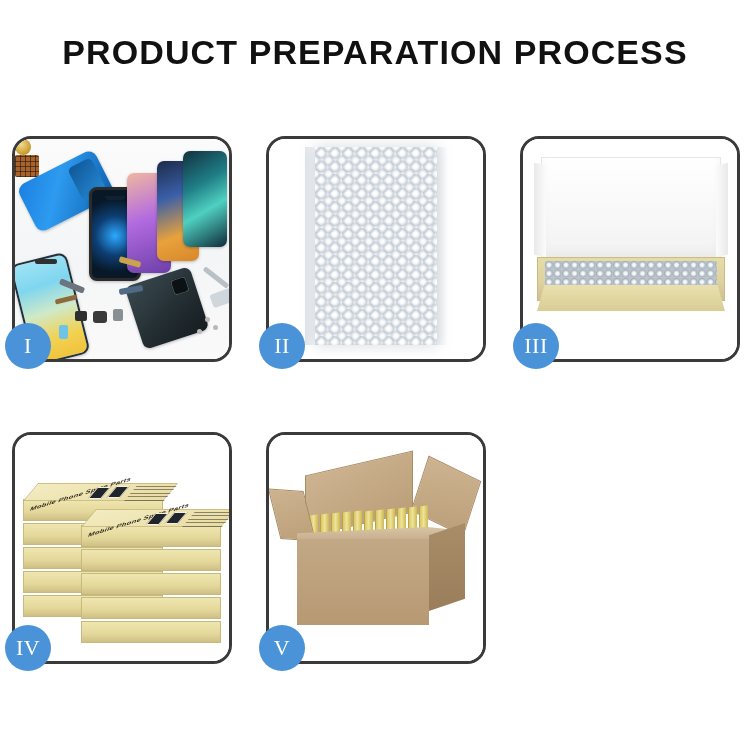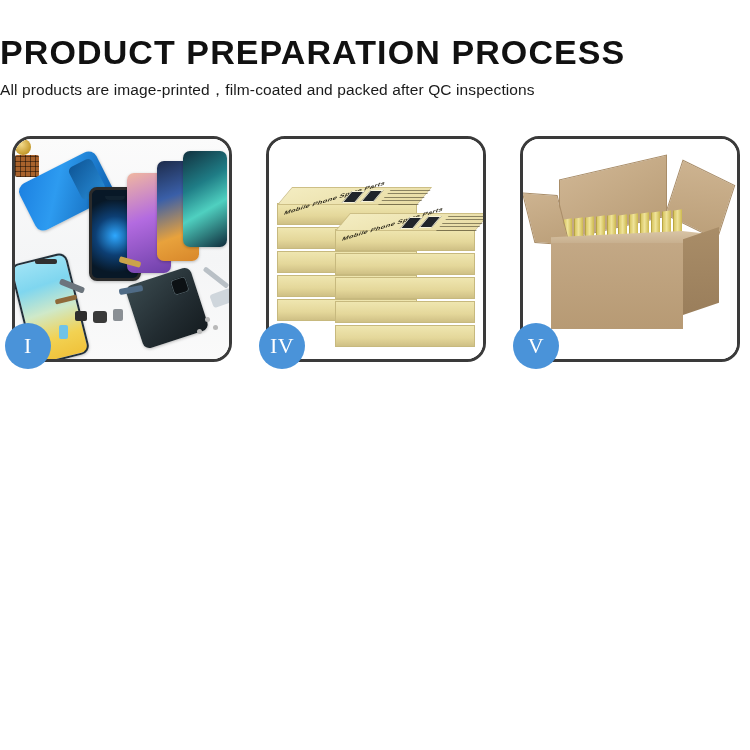--- a/index.html
+++ b/index.html
@@ -5,21 +5,21 @@
   * { box-sizing: border-box; margin: 0; padding: 0; }
   html, body {
     width: 750px; height: 750px;
     background: #ffffff;
     font-family: "Liberation Sans", sans-serif;
     overflow: hidden;
   }
   .page { position: relative; width: 750px; height: 750px; background: #fff; }
 
   
-  .header { padding-top: 34px; }
+  .header { padding-top: 34px; text-align: center; }
   .title {
     font-size: 34px; font-weight: 700; color: #111;
     letter-spacing: 1.1px; white-space: nowrap; line-height: 1.1;
   }
   .subtitle {
     margin-top: 9px; font-size: 15.5px; color: #1a1a1a;
     letter-spacing: .1px; white-space: nowrap;
   }
 
   
@@ -275,21 +275,20 @@
 
   .header, .title, .subtitle { user-select: none; }
 </style>
 </head>
 <body>
 
 <div class="page">
 
   <div class="header">
     <div class="title">PRODUCT PREPARATION PROCESS</div>
-    <div class="subtitle">All products are image-printed，film-coated and packed after QC inspections</div>
   </div>
 
   <div class="grid">
 
     <div class="panel">
       <div class="panel-inner p1">
         <div class="phone scr-blue"></div>
         <div class="phone ph-glass"></div>
         <div class="phone ph-purple"></div>
         <div class="phone ph-dark"></div>
@@ -309,21 +308,38 @@
         <div class="part chip-e"></div>
         <div class="part tool-a"></div>
         <div class="part tool-b"></div>
         <div class="screw" style="left:190px; top:178px;"></div>
         <div class="screw" style="left:198px; top:186px;"></div>
         <div class="screw" style="left:182px; top:190px;"></div>
       </div>
       <div class="badge">I</div>
     </div>
 
-
+    <div class="panel">
+      <div class="panel-inner p2">
+        <div class="wrap-side" style="left:36px;"></div>
+        <div class="wrap-side" style="right:36px;"></div>
+        <div class="wrap-sheet"></div>
+      </div>
+      <div class="badge">II</div>
+    </div>
+
+    <div class="panel">
+      <div class="panel-inner p3">
+        <div class="lid3"></div>
+        <div class="tray3"></div>
+        <div class="bubbles3"></div>
+        <div class="tray3-front"></div>
+      </div>
+      <div class="badge">III</div>
+    </div>
 
     <div class="panel">
       <div class="panel-inner p4">
         <div class="stack">
 
           <div class="sbox" style="left:2px;  top:150px;"></div>
           <div class="sbox" style="left:2px;  top:126px;"></div>
           <div class="sbox" style="left:2px;  top:102px;"></div>
           <div class="sbox" style="left:2px;  top:78px;"></div>
           <div class="sbox" style="left:2px;  top:54px;">

